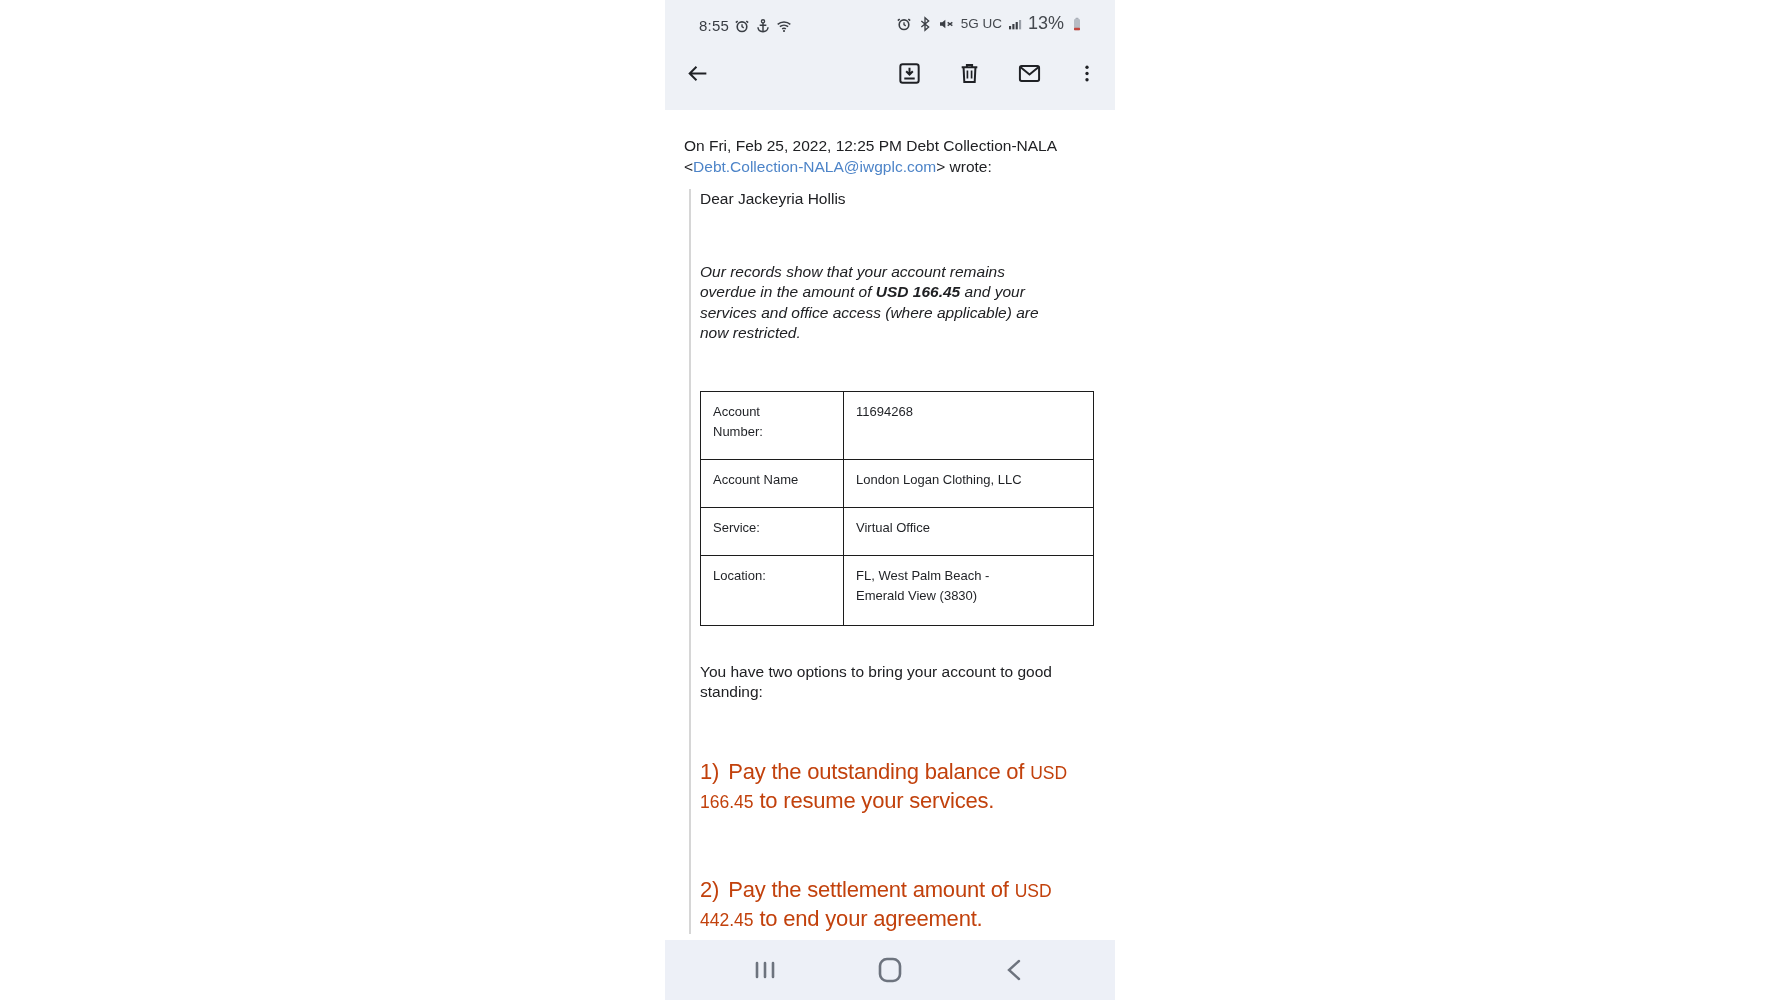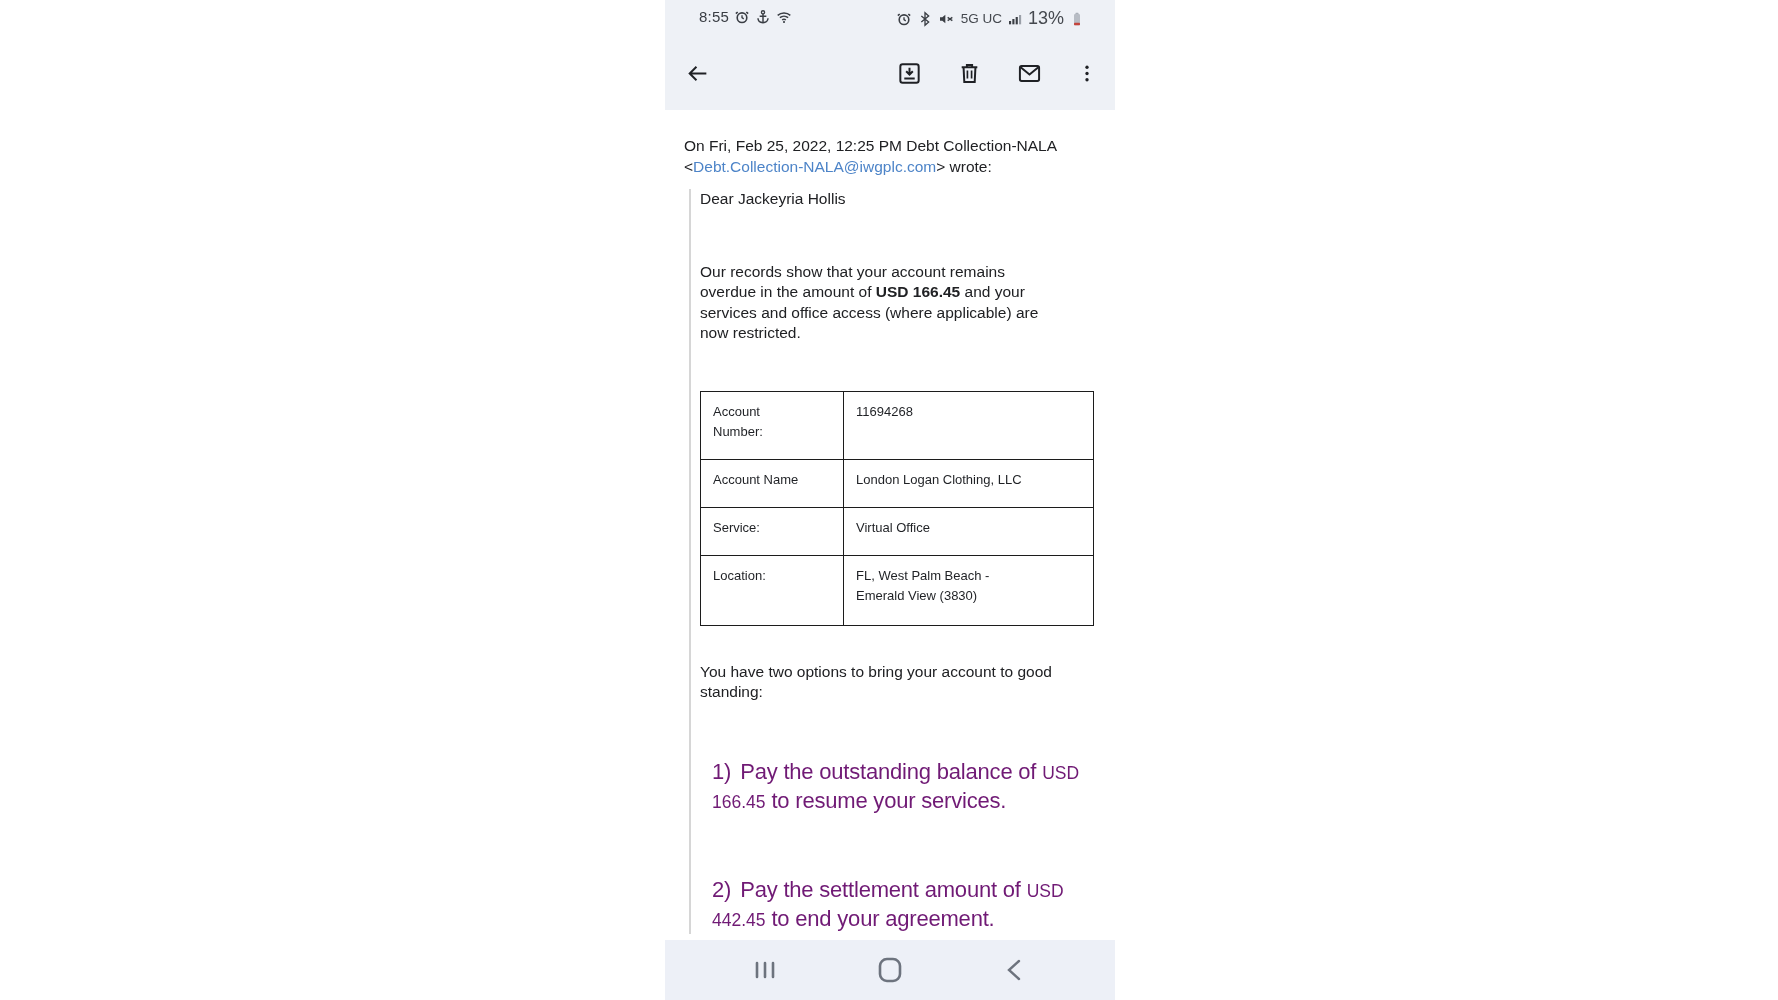--- a/index.html
+++ b/index.html
@@ -5,57 +5,57 @@
   * { margin:0; padding:0; box-sizing:border-box; }
   html,body { width:1778px; height:1000px; background:#ffffff; font-family:"Liberation Sans","DejaVu Sans",sans-serif; }
   .stage { position:relative; width:1778px; height:1000px; background:#ffffff; overflow:hidden; }
 
   .phone { position:absolute; left:665px; top:0; width:450px; height:1000px; background:#ffffff; }
 
   
   .top-band { position:absolute; top:0; left:0; width:100%; height:110px; background:#eef1f6; }
 
   .status-row { position:absolute; top:8px; left:34px; right:30px; height:26px;
-                display:flex; justify-content:space-between; align-items:flex-start; color:#3a3e44; }
+                display:flex; justify-content:space-between; align-items:flex-end; color:#3a3e44; }
   .status-left, .status-right { display:flex; align-items:center; gap:5px; }
   .status-time { font-size:15px; color:#393d43; letter-spacing:.2px; }
   .status-net { font-size:13.5px; color:#45494f; margin-left:2px; }
   .status-batt-pct { font-size:18px; color:#45494f; }
   .sicon { width:16px; height:16px; display:block; }
 
   .toolbar-row { position:absolute; top:48px; left:20px; right:18px; height:50px;
                  display:flex; justify-content:space-between; align-items:center; color:#1f2125; }
   .toolbar-right { display:flex; align-items:center; gap:35px; }
   .ticon { width:25px; height:25px; display:block; cursor:pointer; }
 
   
   .content { position:absolute; top:110px; left:0; right:0; bottom:60px; background:#ffffff;
              padding:26px 14px 0 19px; overflow:hidden;
              color:#202124; font-size:15.5px; line-height:20.5px; }
   .hdr-line1 { white-space:nowrap; }
   .hdr-line2 .link { color:#4d84c8; cursor:pointer; }
   .quote { margin-top:12px; margin-left:5px; border-left:2px solid #d6d6d6; padding-left:9px; }
   .greeting { }
-  .para { margin-top:52px; white-space:pre-line; width:365px; }
+  .para { margin-top:52px; white-space:pre-line; width:365px;font-style:italic; }
   .para .bold { font-weight:bold; }
 
   table.acct { margin-top:47px; border-collapse:collapse; width:393px; table-layout:fixed; }
   table.acct td { border:1.6px solid #1c1c1c; padding:10px 12px; vertical-align:top;
                   font-size:13px; line-height:20px; white-space:pre-line; color:#1f2125; }
   td.c1 { width:143px; }
   td.c2 { width:250px; }
   tr.r1 td { height:68px; }
   tr.r2 td { height:48px; }
   tr.r3 td { height:48px; }
   tr.r4 td { height:70px; }
 
   .intro { margin-top:36px; white-space:pre-line; width:370px; }
 
   .option { margin-top:55px; font-size:22px; line-height:28px; white-space:pre-line;
-            letter-spacing:-0.2px; color:#701a75; width:400px;margin-left:12px; }
+            letter-spacing:-0.2px; color:#c2410c; width:400px; }
   .option.second { margin-top:60px; }
   .option .num { margin-right:9px; }
   .option .amount { font-size:17.5px; letter-spacing:0; }
 
   
   .nav { position:absolute; bottom:0; left:0; width:100%; height:60px; background:#edf0f7;
          display:flex; justify-content:space-between; align-items:center; padding:0 82px; color:#6d737e; }
   .nicon { width:36px; height:30px; display:block; cursor:pointer; }
 </style>
 </head>

